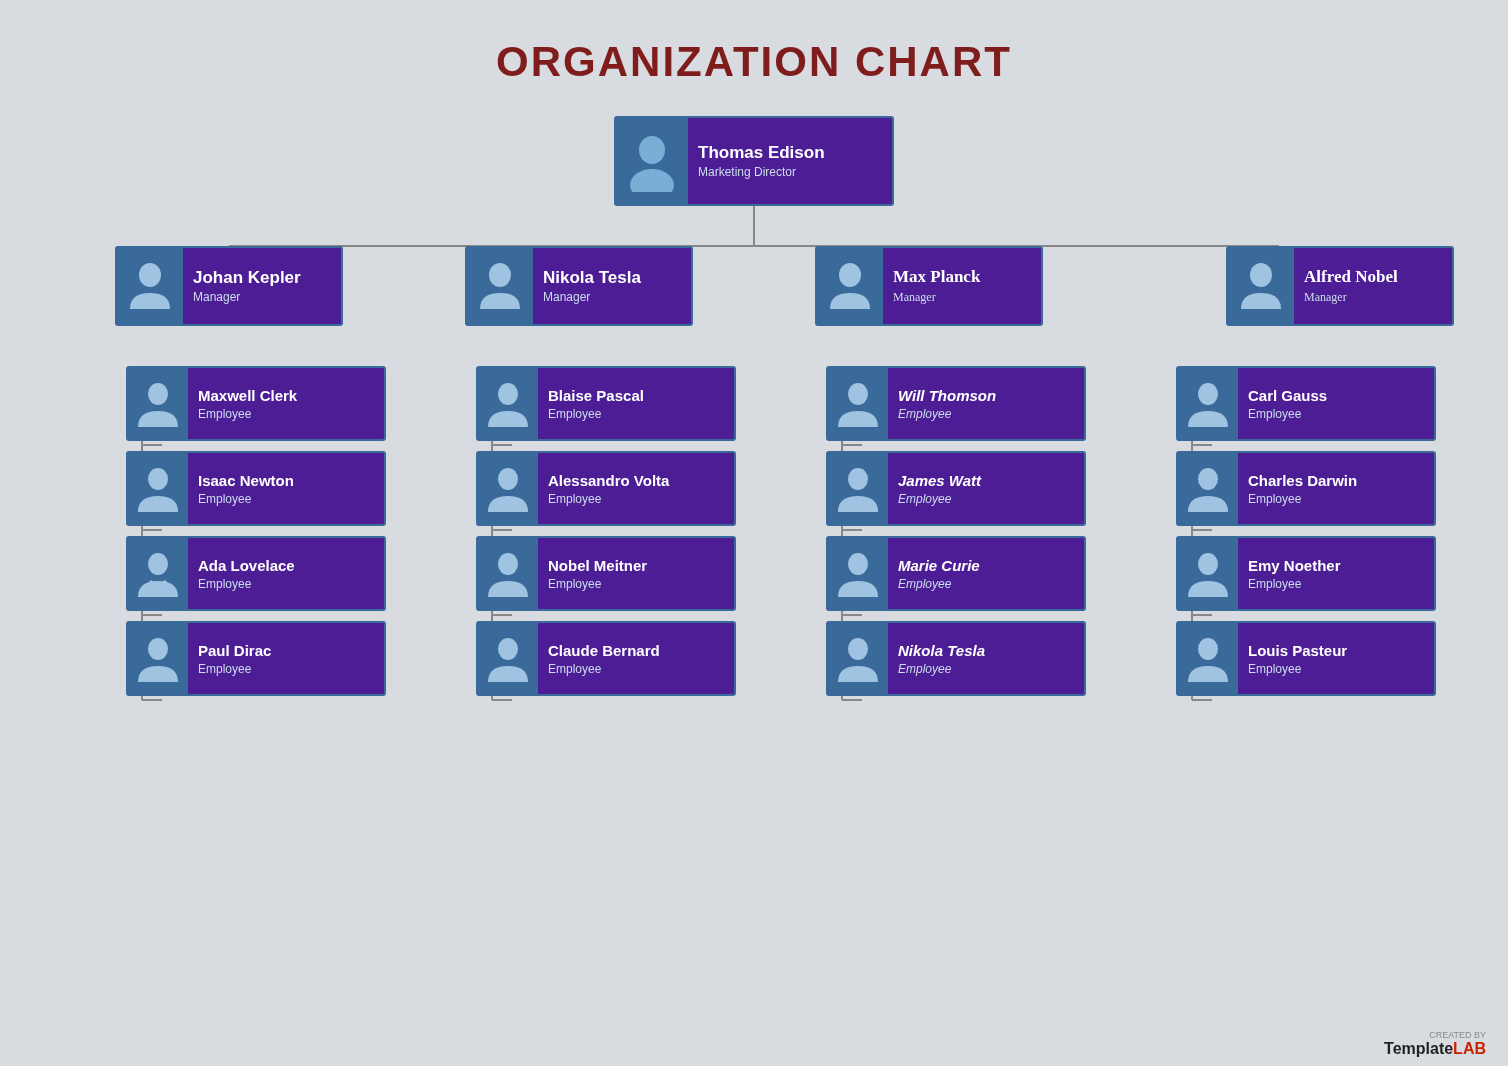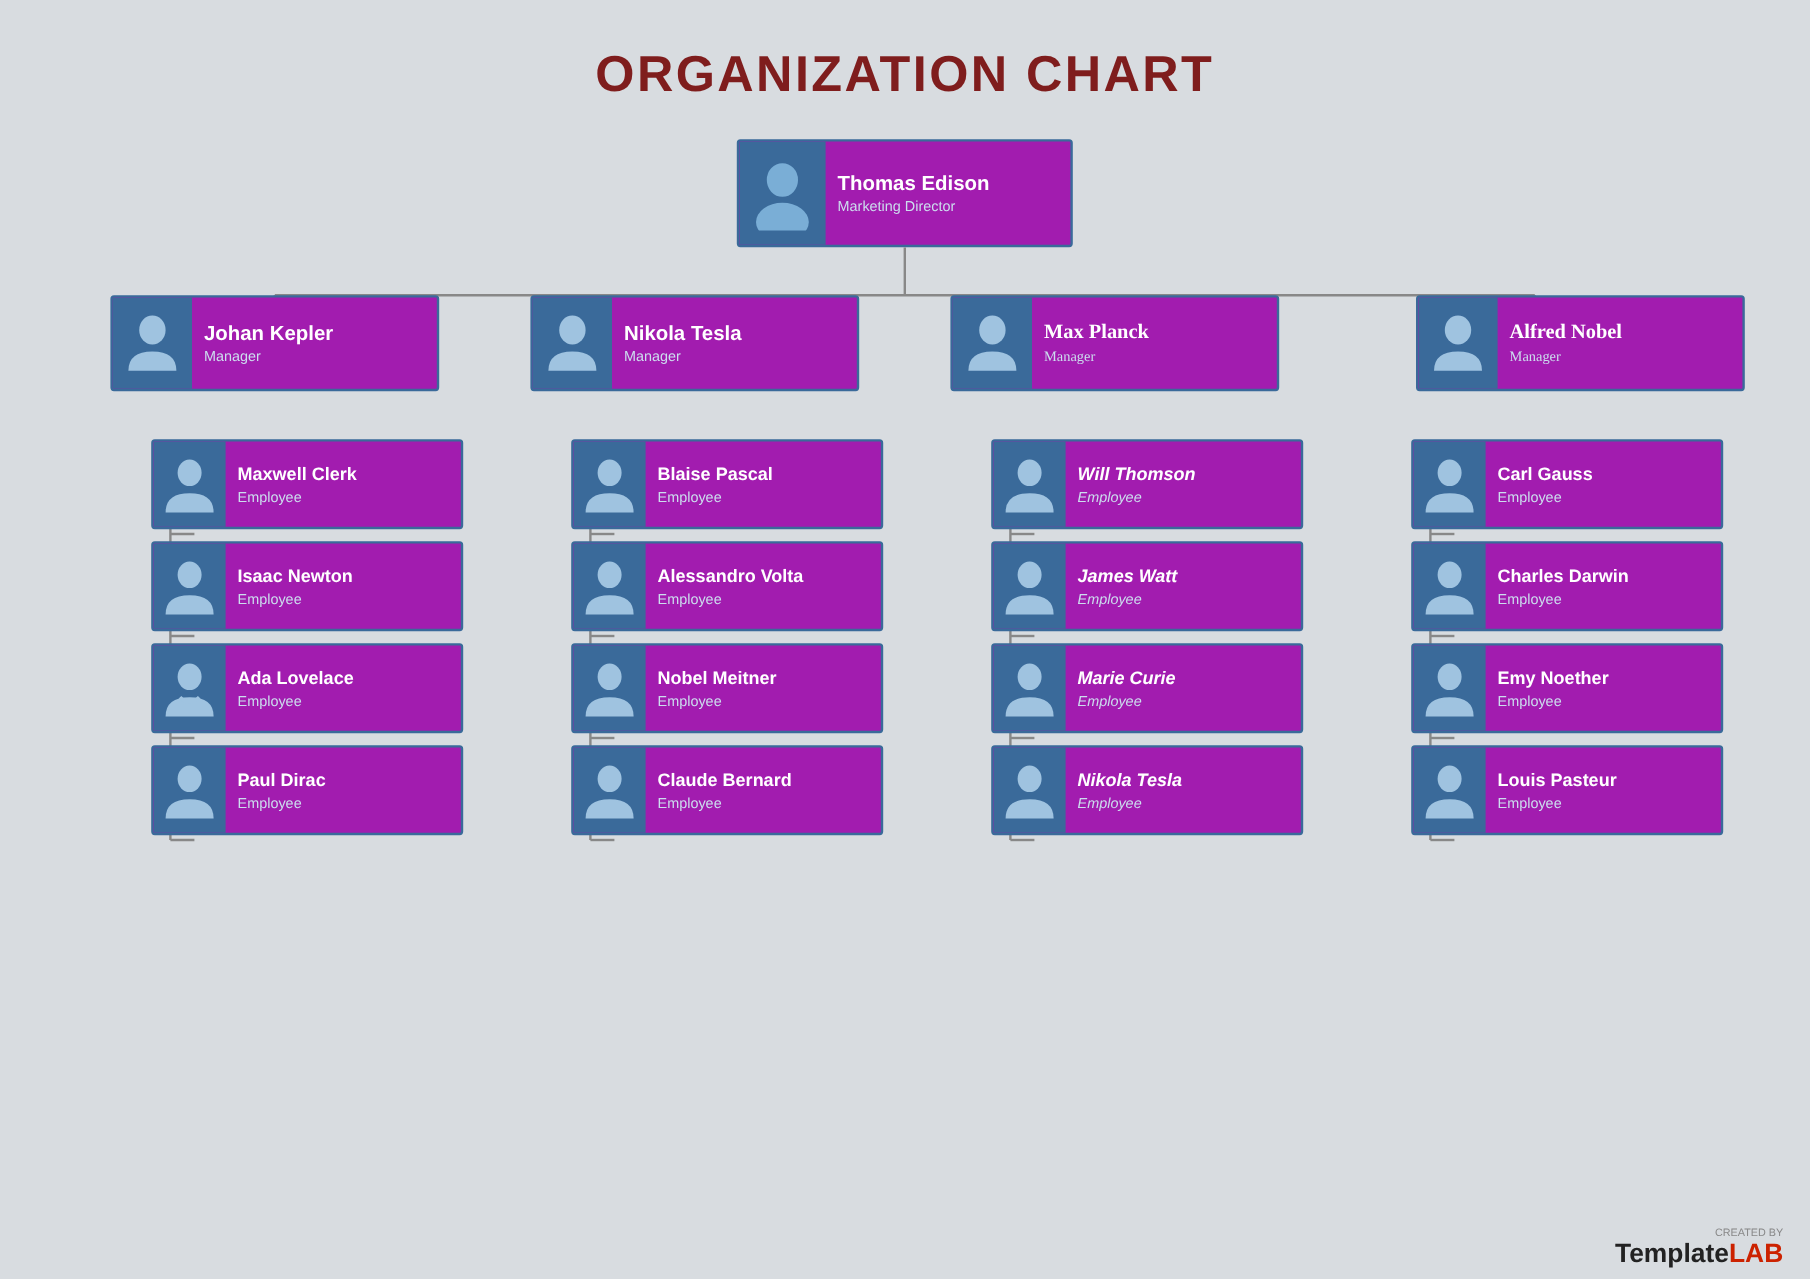--- a/index.html
+++ b/index.html
@@ -32,31 +32,31 @@
     .top-node-wrap {
       display: flex;
       flex-direction: column;
       align-items: center;
       position: relative;
     }
 
     .org-card {
       display: flex;
       align-items: center;
-      background: #a21caf;
+      background: #4c1d95;
       border: 2px solid #3a6a9a;
       border-radius: 3px;
       overflow: hidden;
     }
     .org-card.top {
       width: 280px;
       height: 90px;
     }
     .org-card.manager {
-      width: 274px;
+      width: 228px;
       height: 80px;
     }
     .org-card.employee {
       width: 260px;
       height: 75px;
     }
 
     .avatar-box {
       background: #3a6a9a;
       display: flex;
@@ -93,21 +93,21 @@
       color: #555;
     }
     .watermark .created-by {
       font-size: 9px;
       color: #888;
       display: block;
       text-align: right;
     }
     .watermark .brand {
       font-weight: 700;
-      font-size: 22px;
+      font-size: 16px;
     }
     .watermark .brand-red { color: #cc2200; }
     .watermark .brand-dark { color: #222; }
 
     
     .avatar-silhouette {
       fill: #7aaed6;
     }
   </style>
 </head>

